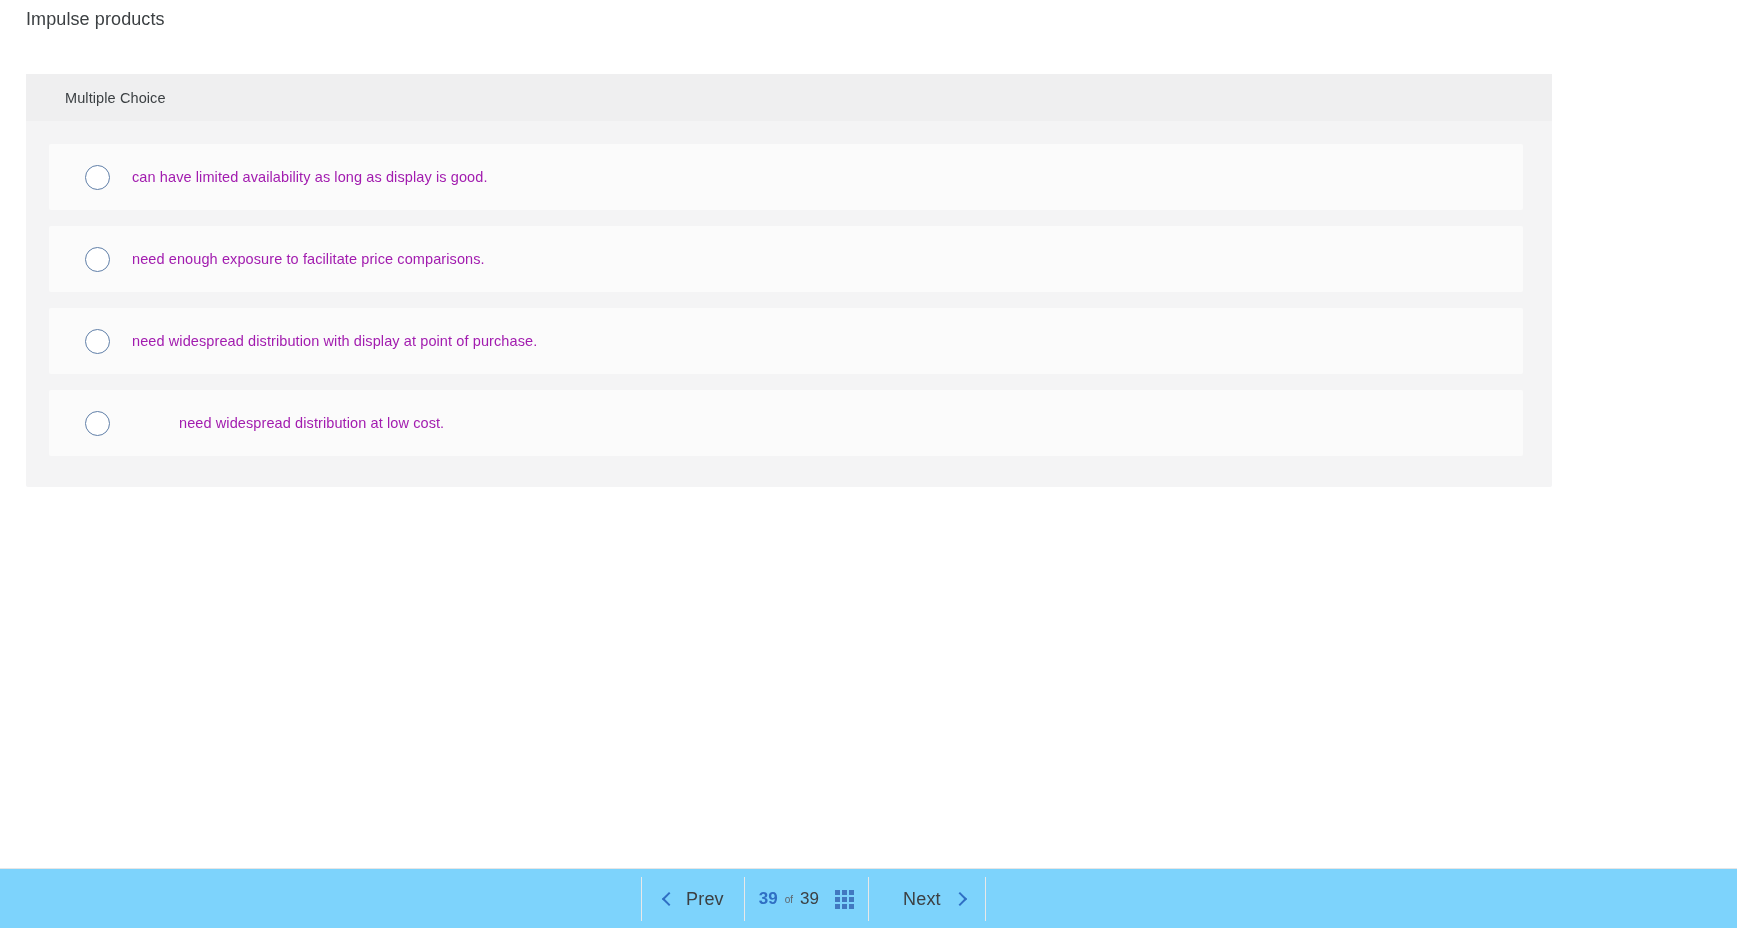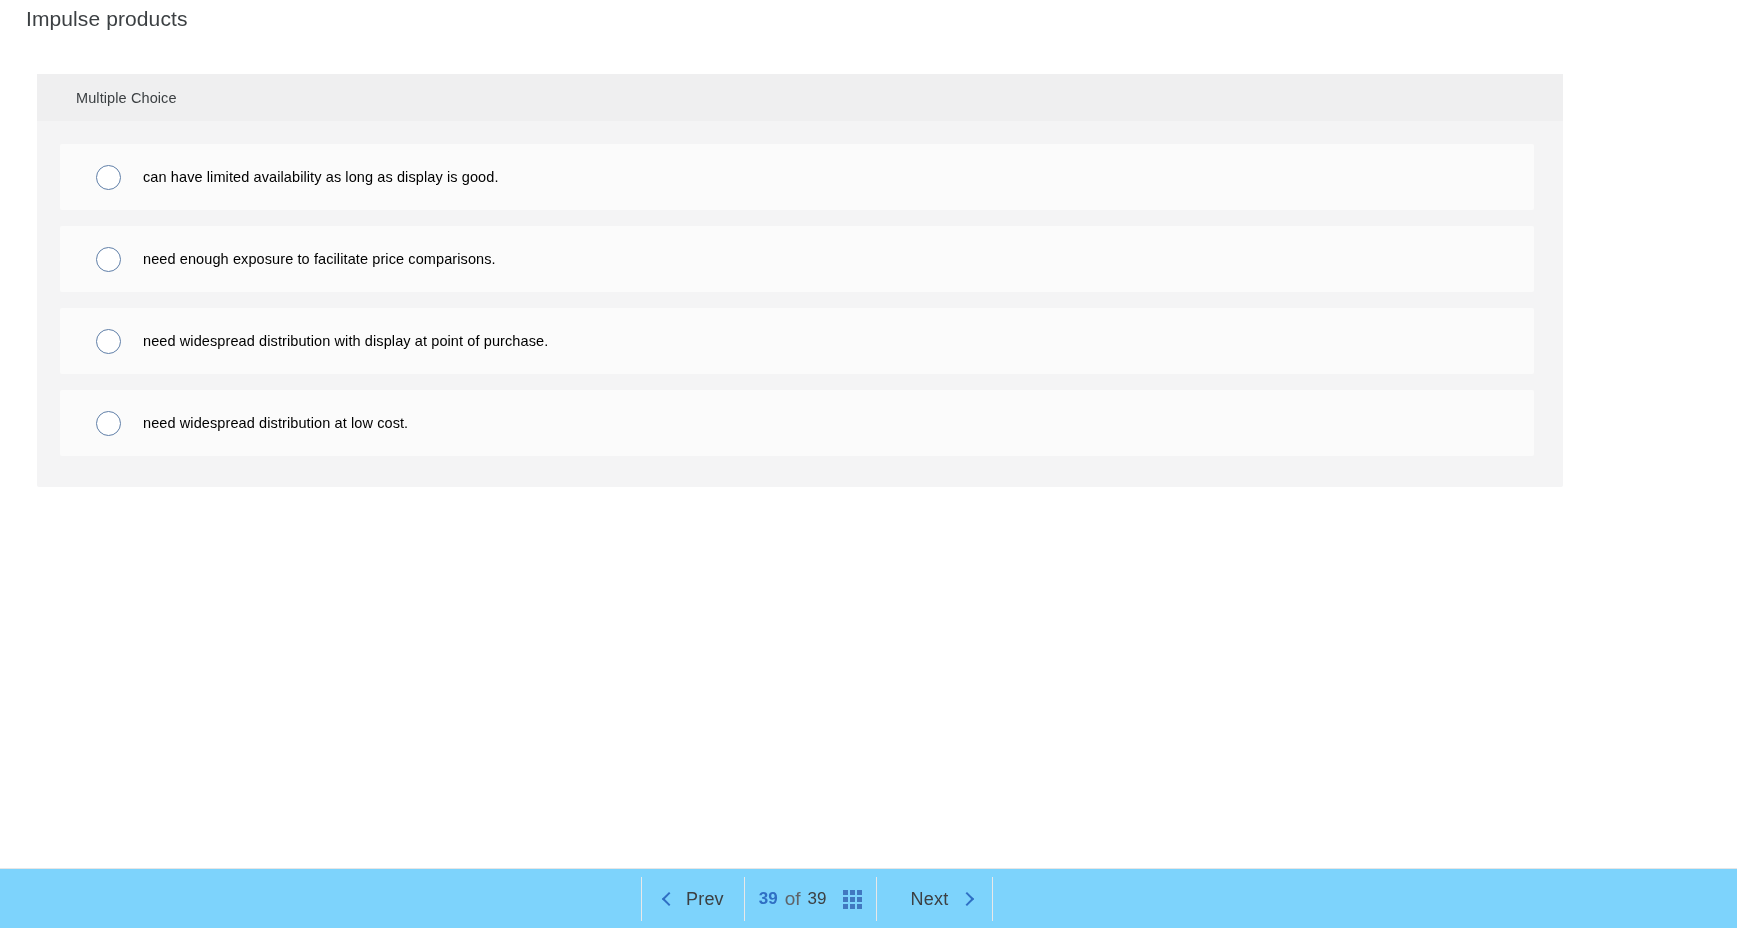--- a/index.html
+++ b/index.html
@@ -19,30 +19,30 @@
     height: 928px;
     background: #ffffff;
     overflow: hidden;
   }
 
   
   .question-stem {
     position: absolute;
     left: 26px;
     top: 8px;
-    font-size: 21px;
+    font-size: 18px;
     line-height: 22px;
     color: #3c4043;
     letter-spacing: 0.1px;
   }
 
   
   .question-card {
     position: absolute;
-    left: 37px;
+    left: 26px;
     top: 74px;
     width: 1526px;
     background: #f4f4f5;
     border-radius: 2px;
   }
 
   .card-header {
     height: 47px;
     background: #efeff0;
     display: flex;
@@ -63,35 +63,35 @@
   .option-row {
     display: flex;
     align-items: center;
     background: #fbfbfb;
     border-radius: 2px;
     height: 66px;
     margin-bottom: 16px;
     padding-left: 36px;
     cursor: pointer;
   }
-  .option-row:last-child { margin-bottom: 0; }
+  .option-row:last-child { margin-bottom: 0; gap: 47px; }
 
   .radio-outer {
     flex: 0 0 auto;
     width: 25px;
     height: 25px;
     border-radius: 50%;
     border: 1.6px solid #607fa8;
     background: #ffffff;
   }
 
   .option-text {
     margin-left: 22px;
     font-size: 14.5px;
-    color: #000000;
+    color: #a21caf;
     letter-spacing: 0.1px;
     line-height: 20px;
     text-align: right;
   }
 
   
   .footer {
     position: absolute;
     left: 0;
     top: 868px;
@@ -156,21 +156,21 @@
     border-left: 1px solid #e8e8e8;
     gap: 7px;
   }
 
   .counter-current {
     font-size: 17px;
     font-weight: bold;
     color: #2f6fc4;
   }
   .counter-of {
-    font-size: 19px;
+    font-size: 10px;
     color: #5f6368;
   }
   .counter-total {
     font-size: 17px;
     color: #3c4043;
   }
 
   .grid-icon {
     display: grid;
     grid-template-columns: repeat(3, 5px);

